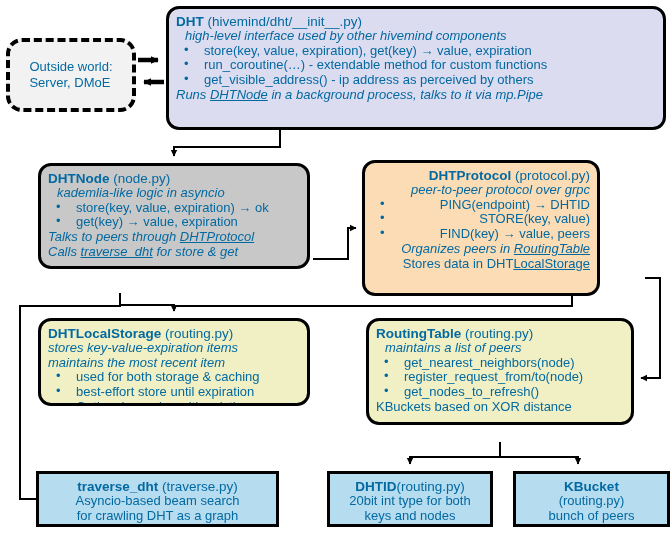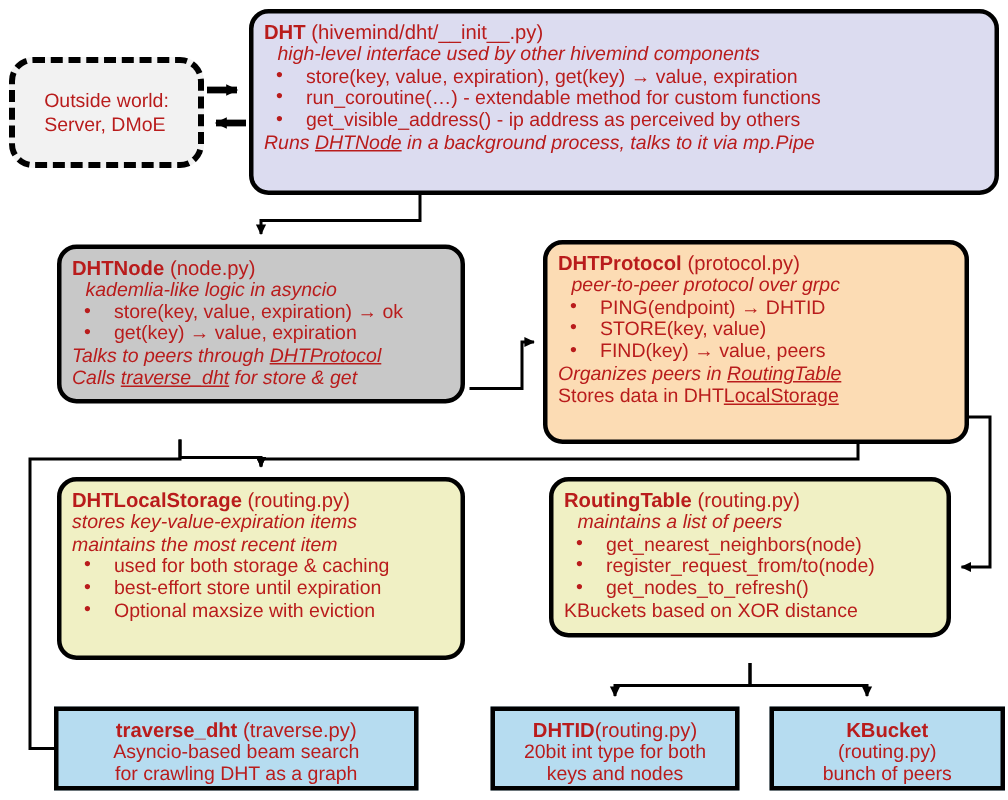--- a/index.html
+++ b/index.html
@@ -24,21 +24,21 @@
     left: 0; top: 0;
     width: 672px; height: 533px;
     z-index: 1;
   }
   
   .node {
     position: absolute;
     z-index: 2;
     box-sizing: border-box;
     border: 3px solid #000000;
-    color: #b91c1c;
+    color: #0369a1;
     line-height: 1.12;
     overflow: hidden;
   }
   .node.rounded { border-radius: 13px; }
   .node.sharp   { border-radius: 0; }
   .node.dashed  {
     border: 4px dashed #000000;
     border-radius: 16px;
   }
 
@@ -94,22 +94,22 @@
   .ctr { text-align: center; }
   .ctr .ttl, .ctr .foot { white-space: nowrap; }
 
   
   #box-outside   { left: 6px;   top: 38px;  width: 130px; height: 74px;
                    display: flex; align-items: center; justify-content: center; }
   #box-outside .foot { text-align: left; line-height: 1.25; }
 
   #box-dht       { left: 166px; top: 6px;   width: 500px; height: 124px; }
   #box-dhtnode   { left: 38px;  top: 163px; width: 272px; height: 106px; }
-  #box-protocol  { left: 362px; top: 160px; width: 284px; height: 136px; }
-  #box-storage   { left: 38px;  top: 318px; width: 272px; height: 122px; }
+  #box-protocol  { left: 362px; top: 160px; width: 238px; height: 136px; text-align: right; }
+  #box-storage   { left: 38px;  top: 318px; width: 272px; height: 88px; }
   #box-routing   { left: 366px; top: 318px; width: 268px; height: 107px; }
   #box-traverse  { left: 36px;  top: 471px; width: 243px; height: 56px; }
   #box-dhtid     { left: 327px; top: 471px; width: 166px; height: 56px; }
   #box-kbucket   { left: 513px; top: 471px; width: 157px; height: 56px; }
 
   #box-traverse .foot, #box-dhtid .foot, #box-kbucket .foot { font-size: 13px; }
   #box-kbucket .ttl { font-size: 13.5px; }
 </style>
 </head>
 <body>

